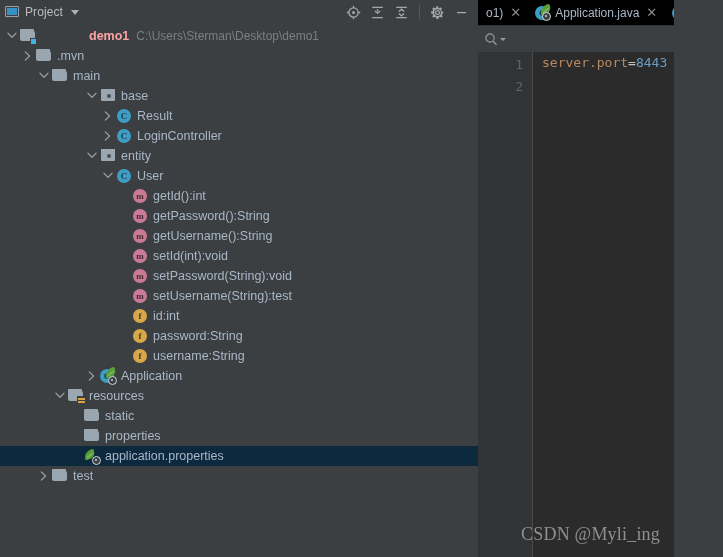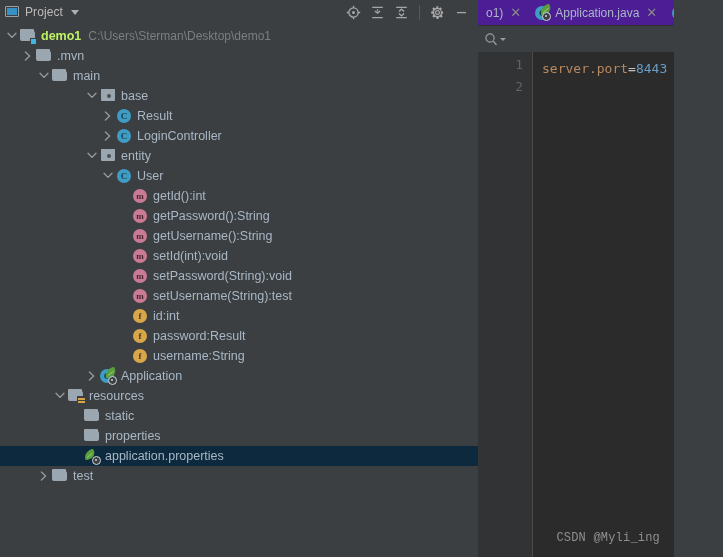--- a/index.html
+++ b/index.html
@@ -125,21 +125,21 @@
     flex: none;
     margin-right: 5px;
     position: relative;
   }
 
   .row-label {
     font-size: 12.5px;
     color: #a9b7c6;
     line-height: 1;
   }
-  .row-label.bold { font-weight: bold; color: #bef264; }
+  .row-label.bold { font-weight: bold; color: #fca5a5; margin-left: 48px; }
   .row-sub {
     font-size: 12px;
     color: #7b7f82;
     margin-left: 7px;
   }
 
   
   .ic-folder { }
   .ic-folder .body {
     position: absolute; left: 0px; top: 3px; width: 15px; height: 10px;
@@ -220,21 +220,21 @@
     height: 557px;
     background: #2b2b2b;
     display: flex;
     flex-direction: column;
     position: relative;
     overflow: hidden;
   }
 
   #tabbar {
     height: 26px;
-    background: #4c1d95;
+    background: #000000;
     display: flex;
     align-items: stretch;
     flex: none;
     overflow: hidden;
     border-bottom: 1px solid #323232;
   }
   .tab {
     display: flex;
     align-items: center;
     gap: 5px;
@@ -280,36 +280,36 @@
     height: 22px;
     line-height: 22px;
     text-align: right;
     padding-right: 9px;
     color: #606366;
     font-size: 13px;
     font-family: "DejaVu Sans Mono", monospace;
   }
   #code-lines {
     flex: 1;
-    padding-top: 6px;
+    padding-top: 0;
     padding-left: 9px;
     position: relative;
   }
   .codeline { height: 22px; line-height: 22px; white-space: pre; }
   .tok-key { color: #b8895f; }
   .tok-eq  { color: #c0c0c0; }
   .tok-val { color: #6a9cc4; }
 
   #watermark {
     position: absolute;
     right: 14px;
     bottom: 12px;
-    font-size: 12px;
+    font-size: 18px;
     color: #8f8f8f;
-    font-family: Liberation Mono, monospace;
+    font-family: Liberation Serif, serif;
     letter-spacing: .2px;
     margin-top: 14px;
   }
 </style>
 </head>
 <body>
 
 <div id="app">
 
   <div id="sidebar">
@@ -521,21 +521,21 @@
             <span class="glyph fld">f</span>
           </span>
           <span class="row-label">id:int</span>
         </div>
         <div class="row">
           <span style="width: 116px; flex: 0 0 auto;"></span>
           <span class="twisty"></span>
           <span class="node-icon">
             <span class="glyph fld">f</span>
           </span>
-          <span class="row-label">password:Result</span>
+          <span class="row-label">password:String</span>
         </div>
         <div class="row">
           <span style="width: 116px; flex: 0 0 auto;"></span>
           <span class="twisty"></span>
           <span class="node-icon">
             <span class="glyph fld">f</span>
           </span>
           <span class="row-label">username:String</span>
         </div>
         <div class="row">

